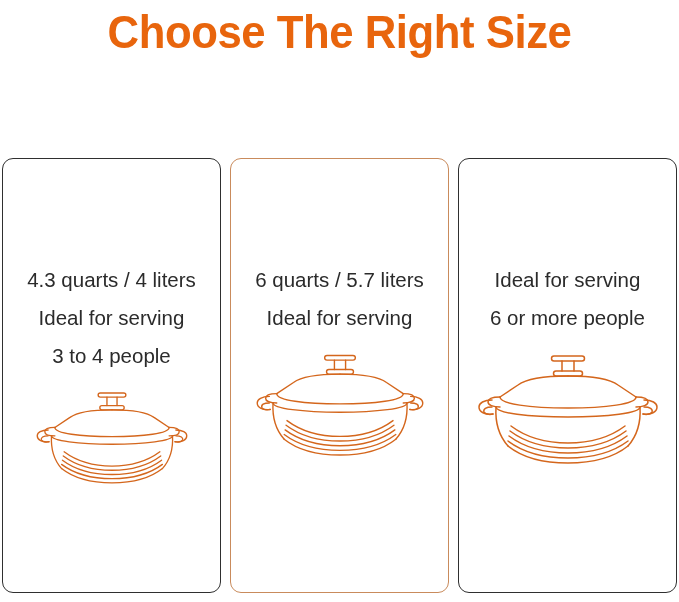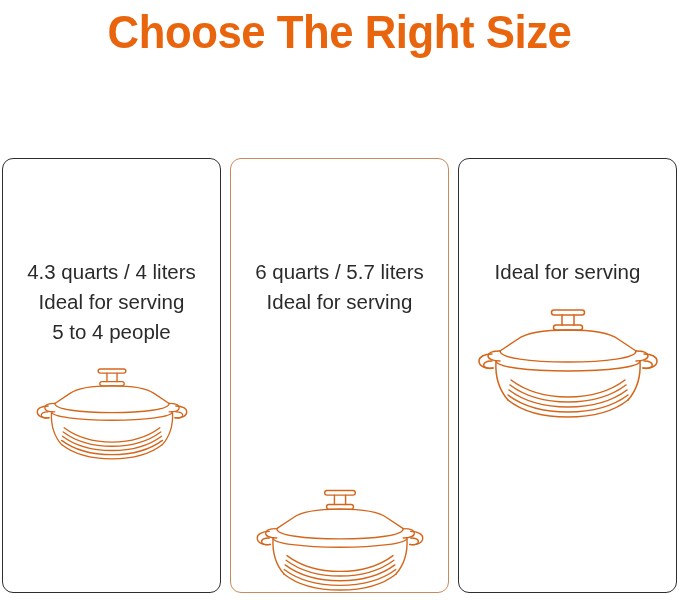--- a/index.html
+++ b/index.html
@@ -53,33 +53,32 @@
     border: 1px solid #2f2f2f;
     border-radius: 11px;
     background: #ffffff;
     position: relative;
     display: flex;
     flex-direction: column;
     align-items: center;
   }
   .size-card.highlighted {
     border-color: #C98B5C;
-    justify-content: space-between;
   }
 
   .card-text {
     margin-top: 98px;
     width: 100%;
     text-align: center;
     color: #2b2b2b;
     font-size: 20.5px;
     line-height: 30px;
     white-space: nowrap;
   }
-  .card-line { display: block; }
+  .card-line { display: block; margin-top: 8px; }
 
   .pot-wrap {
     margin-top: 14px;
     width: 100%;
     display: flex;
     justify-content: center;
     align-items: flex-start;
   }
   .pot-svg { display: block; }
 </style>
@@ -87,21 +86,21 @@
 <body>
 
 <div id="page-title">Choose The Right Size</div>
 
 <div id="cards">
 
   <div class="size-card">
     <div class="card-text">
       <span class="card-line">4.3 quarts / 4 liters</span>
       <span class="card-line">Ideal for serving</span>
-      <span class="card-line">5 to 4 people</span>
+      <span class="card-line">3 to 4 people</span>
     </div>
     <div class="pot-wrap">
       <svg class="pot-svg" width="168" height="100" viewBox="0 0 200 118" fill="none" stroke="#D4661C" stroke-width="1.6" stroke-linecap="round" stroke-linejoin="round">
 
         <path d="M86 9 h28 a2 2 0 0 1 0 5 h-28 a2 2 0 0 1 0 -5 z"></path>
         <path d="M94 14 v10 M106 14 v10"></path>
         <path d="M88 24 h24 a2 2 0 0 1 0 5 h-24 a2 2 0 0 1 0 -5 z"></path>
 
         <path d="M100 29 C 128 29 142 32 150 38 L 168 50"></path>
         <path d="M100 29 C 72 29 58 32 50 38 L 32 50"></path>
@@ -156,20 +155,21 @@
         <path d="M41 89 C 57 101 77 106 100 106 C 123 106 143 101 159 89"></path>
         <path d="M42 84 C 58 96 78 101 100 101 C 122 101 142 96 158 84"></path>
         <path d="M43 79 C 59 91 79 96 100 96 C 121 96 141 91 157 79"></path>
       </svg>
     </div>
   </div>
 
   <div class="size-card">
     <div class="card-text">
       <span class="card-line">Ideal for serving</span>
+      <span class="card-line">6 or more people</span>
     </div>
     <div class="pot-wrap">
       <svg class="pot-svg" width="200" height="118" viewBox="0 0 200 118" fill="none" stroke="#D4661C" stroke-width="1.5" stroke-linecap="round" stroke-linejoin="round">
         <path d="M86 9 h28 a2 2 0 0 1 0 5 h-28 a2 2 0 0 1 0 -5 z"></path>
         <path d="M94 14 v10 M106 14 v10"></path>
         <path d="M88 24 h24 a2 2 0 0 1 0 5 h-24 a2 2 0 0 1 0 -5 z"></path>
         <path d="M100 29 C 128 29 142 32 150 38 L 168 50"></path>
         <path d="M100 29 C 72 29 58 32 50 38 L 32 50"></path>
         <path d="M32 50 C 32 57 62 61 100 61 C 138 61 168 57 168 50"></path>
         <path d="M32 50 C 24 50 20 52 20 55 C 20 58 25 60 32 60"></path>

